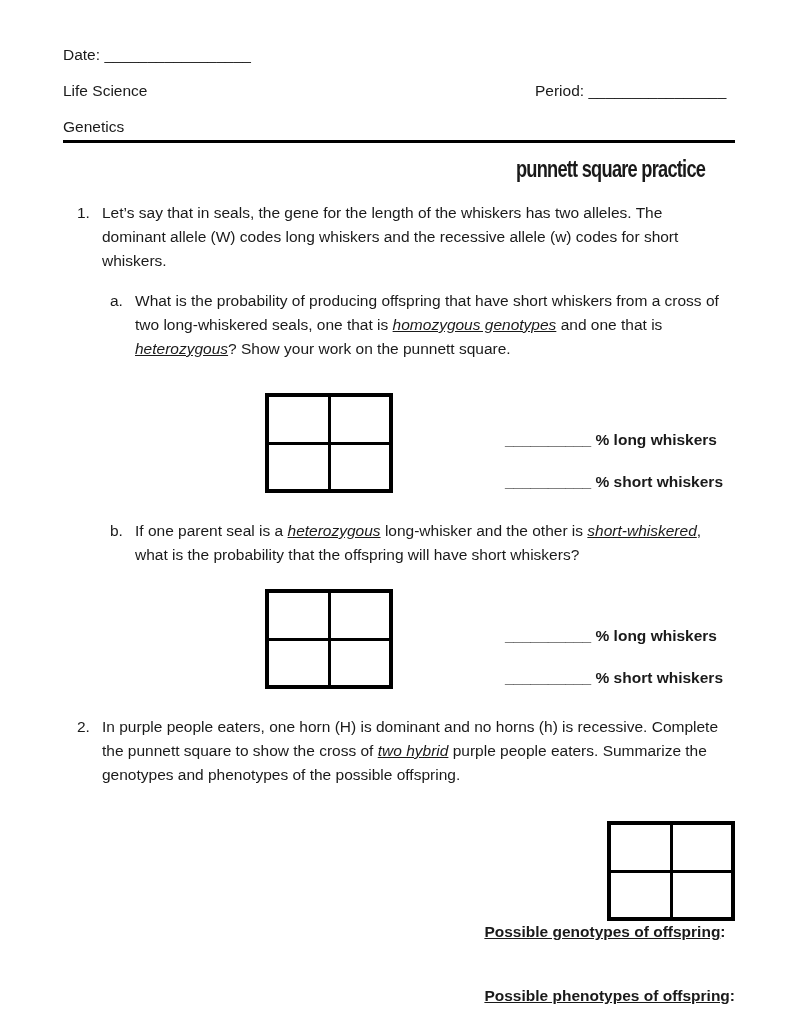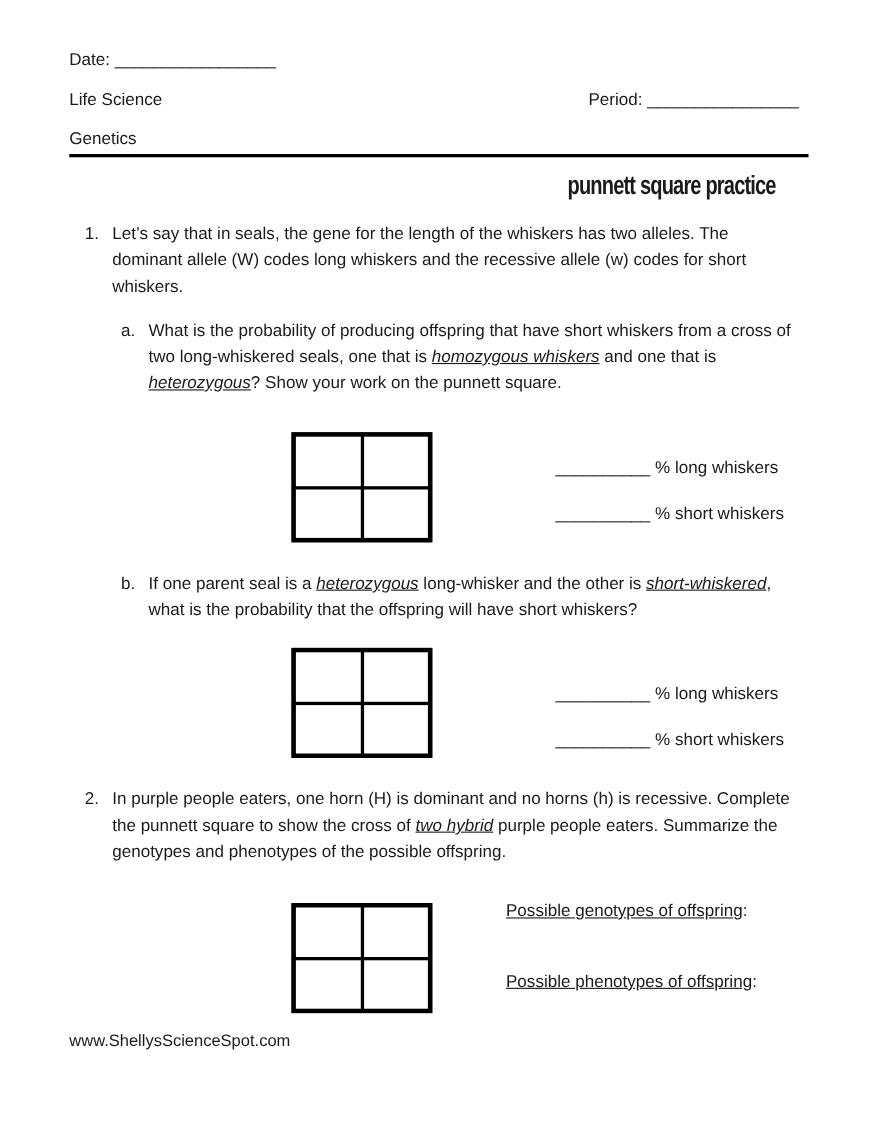--- a/index.html
+++ b/index.html
@@ -25,24 +25,24 @@
     margin-top:12px;text-align:right;font-size:24px;font-weight:800;line-height:28px;
   }
   .title-inner{display:inline-block;transform:scaleX(0.76);transform-origin:center;letter-spacing:-1px;}
   .q{font-size:15.5px;line-height:24px;margin:14px;}
   .q1{margin-top:18px;padding-left:25px;text-indent:-25px;}
   .qsub{margin-top:16px;margin-left:47px;padding-left:25px;text-indent:-25px;}
   .qb{margin-top:26px;}
   .q2{margin-top:26px;padding-left:25px;text-indent:-25px;}
   .num{display:inline-block;width:25px;text-indent:0;}
   .emu{font-style:italic;text-decoration:underline;}
-  .sq-row{display:flex;align-items:center;}
+  .sq-row{display:flex;align-items:flex-end;font-weight:bold;}
   .row-a{margin-top:32px;}
   .row-b{margin-top:22px;}
-  .row-c{margin-top:14px;}
+  .row-c{margin-top:14px;flex-direction:column;}
   .punnett{
     box-sizing:border-box;width:128px;height:100px;
     border:4px solid #000;background:#000;
     display:grid;grid-template-columns:1fr 1fr;grid-template-rows:1fr 1fr;gap:3px;
     margin-left:202px;flex:0 0 auto;
   }
   .punnett .cell{background:#fff;}
   .ans-col{margin-left:112px;font-size:15.5px;line-height:22px;}
   .ans-col.a{margin-top:8px;}
   .ans-col.b{margin-top:26px;}
@@ -71,21 +71,21 @@
     <div class="hdr-row" style="margin-bottom:0;">
       <div class="hdr-left">Genetics</div>
     </div>
     <hr class="rule">
   </div>
 
   <div class="title"><span class="title-inner">punnett square practice</span></div>
 
   <p class="q q1"><span class="num">1.</span><span>Let’s say that in seals, the gene for the length of the whiskers has two alleles. The dominant allele (W) codes long whiskers and the recessive allele (w) codes for short whiskers.</span></p>
 
-  <p class="q qsub"><span class="num">a.</span><span><span>What is the probability of producing offspring that have short whiskers from a cross of two long-whiskered seals, one that is </span><span class="emu">homozygous whiskers</span><span> and one that is </span><span class="emu">heterozygous</span><span>?  Show your work on the punnett square.</span></span></p>
+  <p class="q qsub"><span class="num">a.</span><span><span>What is the probability of producing offspring that have short whiskers from a cross of two long-whiskered seals, one that is </span><span class="emu">homozygous genotypes</span><span> and one that is </span><span class="emu">heterozygous</span><span>?  Show your work on the punnett square.</span></span></p>
 
   <div class="sq-row row-a">
     <div class="punnett">
       <div class="cell"></div>
       <div class="cell"></div>
       <div class="cell"></div>
       <div class="cell"></div>
     </div>
     <div class="ans-col a">
       <div class="ans-line"><span class="blank">__________</span><span> % long whiskers</span></div>

